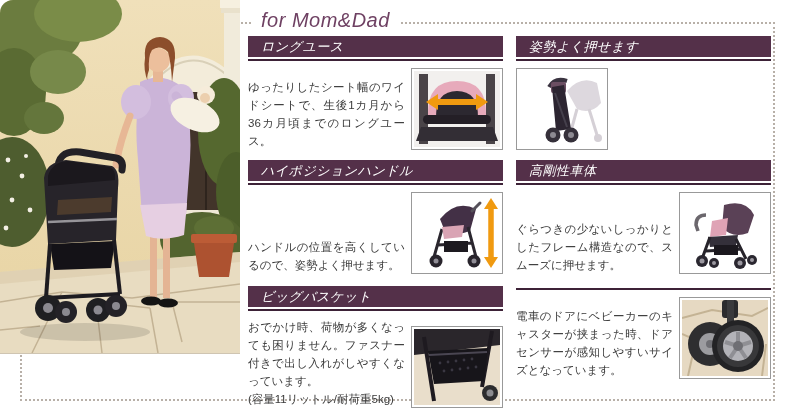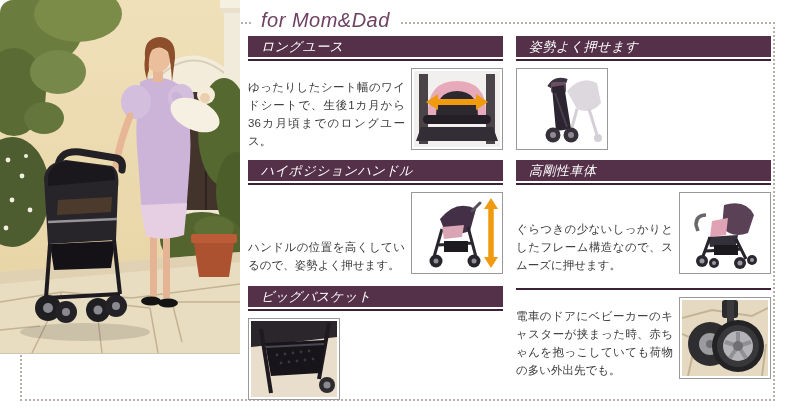--- a/index.html
+++ b/index.html
@@ -282,20 +282,24 @@
         </div>
       </div>
     </div>
 
     <div class="card">
       <div class="bar">
         <span>ビッグバスケット</span>
       </div>
       <div class="bar-underline"></div>
       <div class="body">
+        <div class="text">
+          <p class="desc">おでかけ時、荷物が多くなっても困りません。ファスナー付きで出し入れがしやすくなっています。</p>
+          <p class="note">(容量11リットル/耐荷重5kg)</p>
+        </div>
         <div class="imgbox">
           <svg width="86" height="76" viewBox="0 0 86 76">
             <rect width="86" height="76" fill="#e9decb"></rect>
             <path d="M0 0 H86 V16 L0 26 Z" fill="#2a262b"></path>
             <line x1="10" y1="8" x2="20" y2="72" stroke="#1e1a20" stroke-width="4"></line>
             <line x1="78" y1="2" x2="68" y2="58" stroke="#1e1a20" stroke-width="4"></line>
             <path d="M14 22 L74 19 L70 52 L20 55 Z" fill="#17151a"></path>
             <path d="M15 26 L73 23" stroke="#4a4652" stroke-width="2"></path>
             <g fill="#3a3742">
               <circle cx="26" cy="34" r="1.4"></circle>
@@ -313,21 +317,21 @@
               <circle cx="76" cy="64" r="3.5" fill="#8b8b8f"></circle>
           </svg>
         </div>
       </div>
     </div>
 
     <div class="card">
       <div class="bar-underline"></div>
       <div class="body">
         <div class="text">
-          <p class="desc">電車のドアにベビーカーのキャスターが挟まった時、赤ちゃんを抱っこしていても荷物の多い外出先でも。</p>
+          <p class="desc">電車のドアにベビーカーのキャスターが挟まった時、ドアセンサーが感知しやすいサイズとなっています。</p>
         </div>
         <div class="imgbox">
           <svg width="86" height="76" viewBox="0 0 86 76">
             <rect width="86" height="76" fill="#e6d9c2"></rect>
             <g stroke="#c4b394" stroke-width="2" fill="none">
               <path d="M0 18 L30 10 L70 16 L86 8"></path>
               <path d="M6 76 L14 40 L0 34"></path>
               <path d="M80 76 L84 44"></path>
             </g>
             <rect x="40" y="0" width="16" height="18" rx="3" fill="#2b2b2d"></rect>

